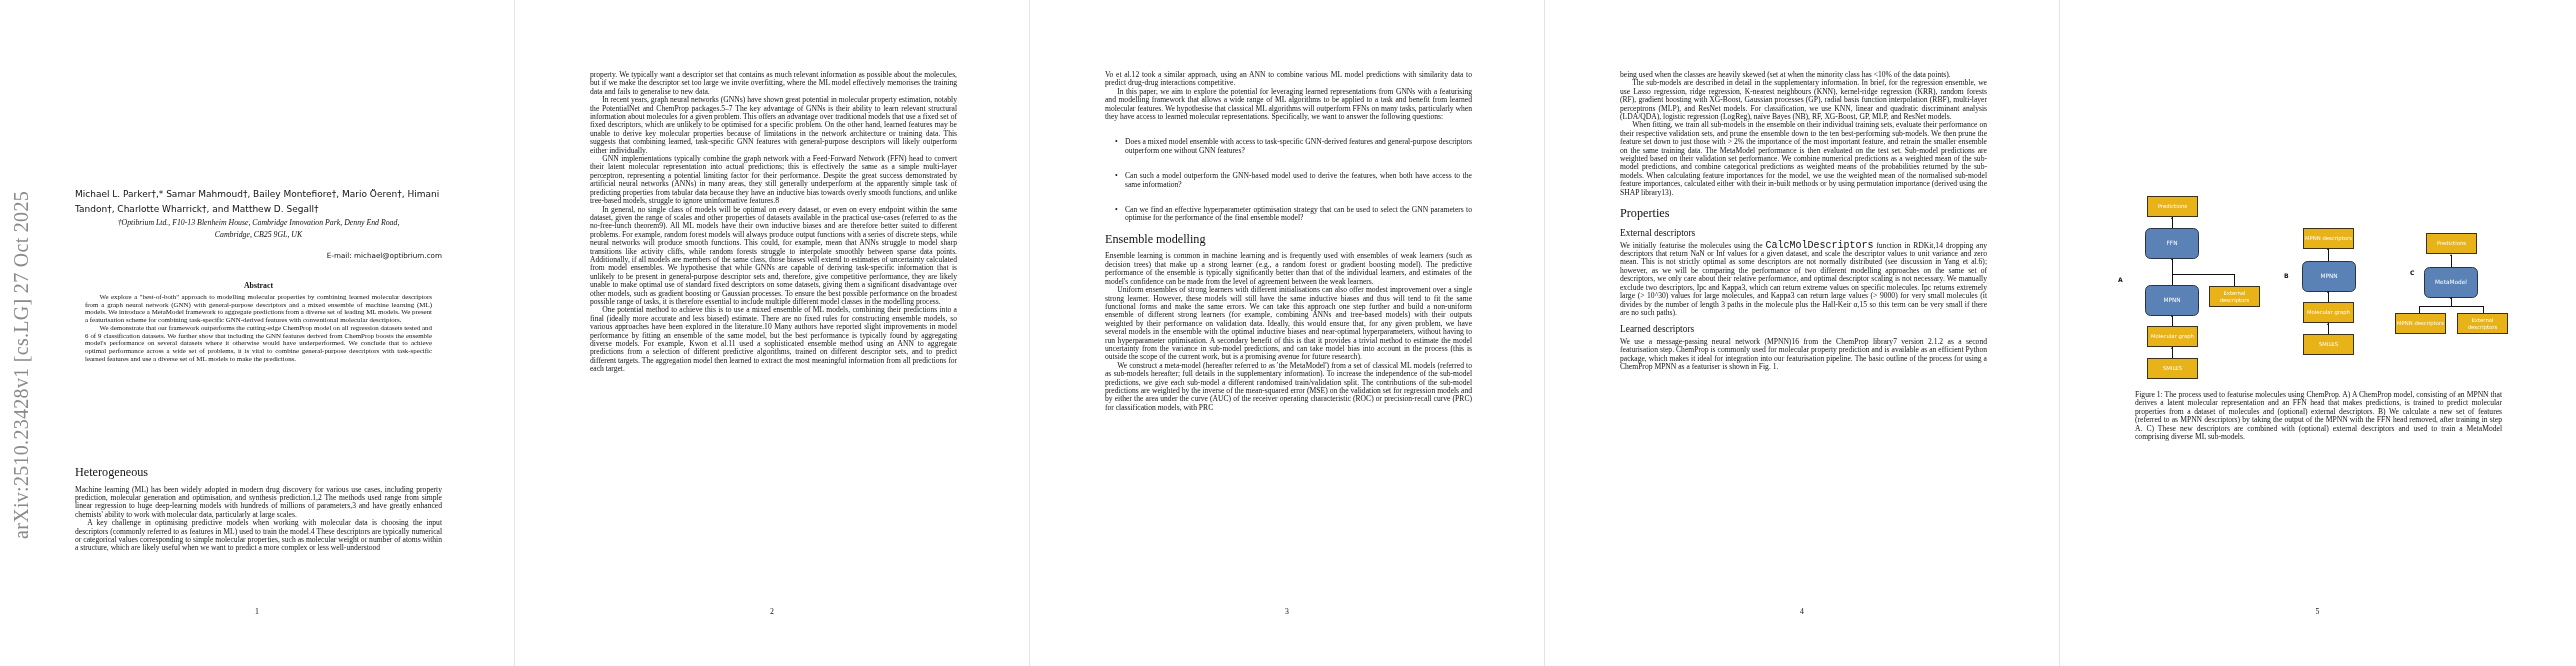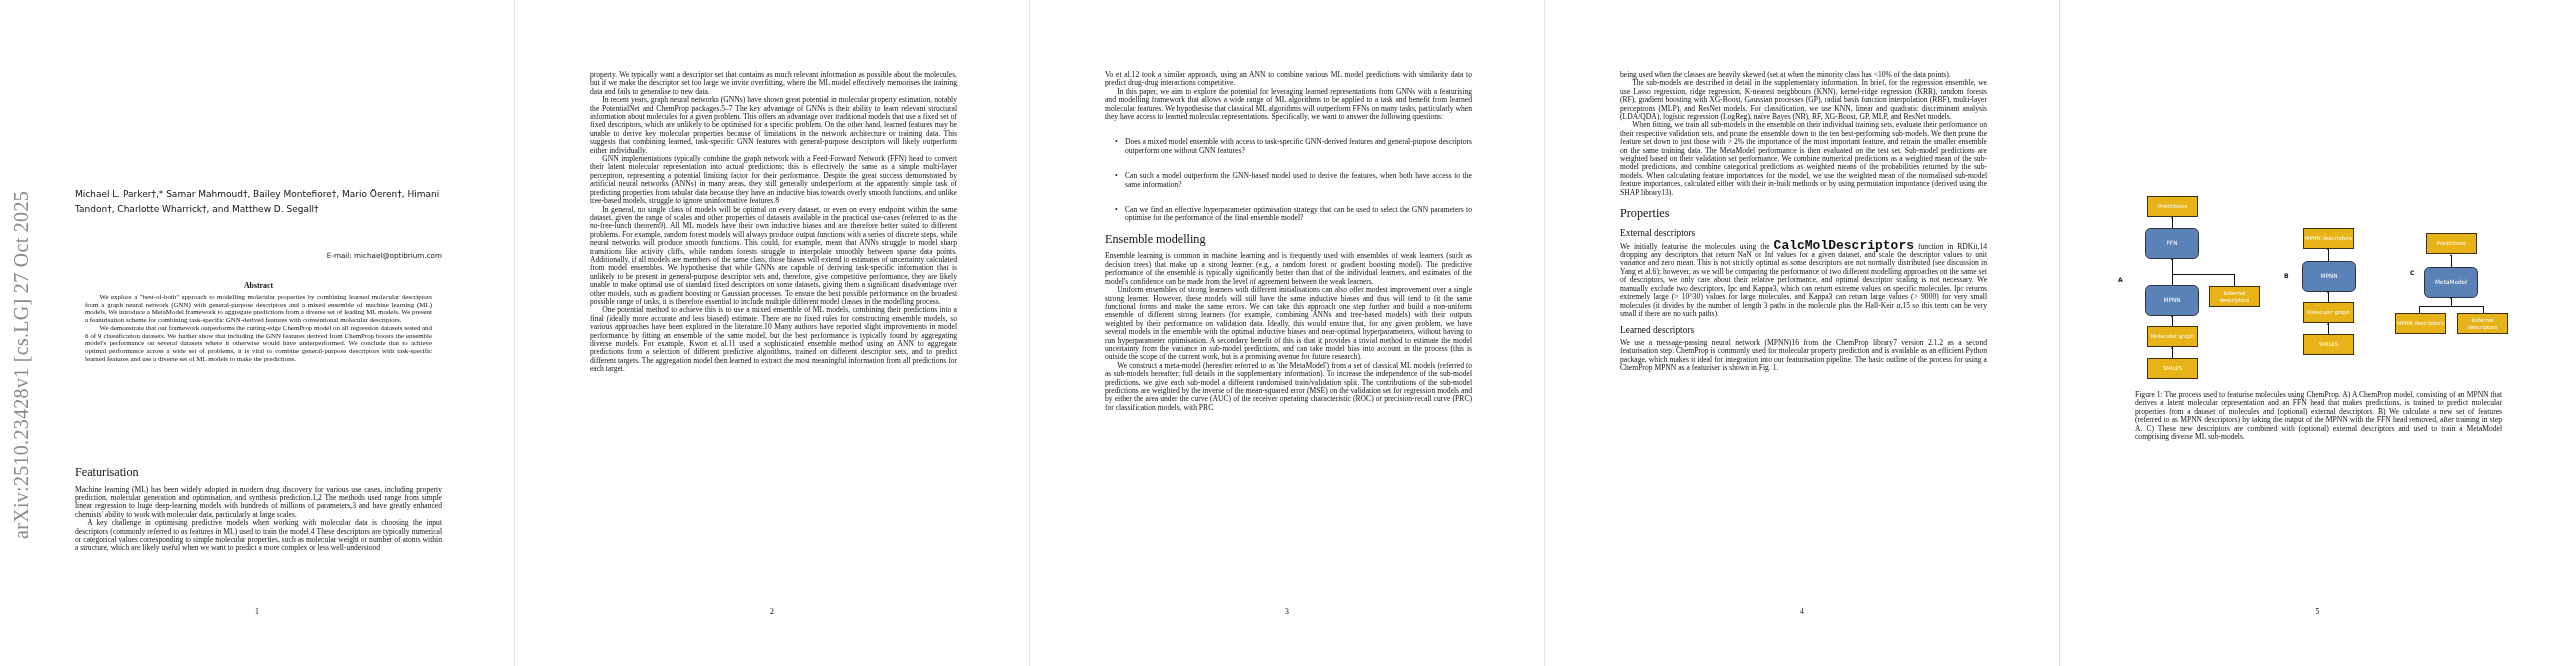--- a/index.html
+++ b/index.html
@@ -21,21 +21,21 @@
   .authors { position: absolute; left: 75px; width: 367px; top: 187px; text-align: left;
              font-family: "DejaVu Sans", sans-serif; font-size: 9px; line-height: 14.5px; }
   .affil { position: absolute; left: 75px; width: 367px; top: 217px; text-align: center; font-style: italic; font-size: 7.8px; line-height: 12.2px; }
   .email { position: absolute; left: 75px; width: 367px; top: 251px; text-align: right; font-family: "DejaVu Sans", sans-serif; font-size: 7.2px; }
   .abs-h { position: absolute; left: 75px; width: 367px; top: 281px; text-align: center; font-weight: bold; font-size: 7.8px; }
   .abs { position: absolute; left: 85px; width: 347px; top: 293px; }
   .abs p { font-size: 6.9px; line-height: 7.7px; text-align: justify; text-indent: 14.5px; }
   ul.q { list-style: none; margin: 7.8px 0 3.3px 0; padding-left: 13.3px; }
   ul.q li { position: relative; font-size: 7.6px; line-height: 8.4px; margin-bottom: 6.1px; padding-left: 6.7px; text-align: justify; margin-top: 17px; }
   ul.q li::before { content: "\2022"; position: absolute; left: -3.3px; top: 0; }
-  code.tt { font-family: "Liberation Mono", "DejaVu Sans Mono", monospace; font-size: 13px; font-weight: bold; }
+  code.tt { font-family: "Liberation Mono", "DejaVu Sans Mono", monospace; font-size: 10px; }
   
   .fig { position: absolute; left: 0; top: 0; width: 515px; height: 667px; }
   .box { position: absolute; display: flex; align-items: center; justify-content: center; text-align: center;
          font-family: "DejaVu Sans", sans-serif; color: #fff; font-size: 5.3px; line-height: 6.1px; }
   .y { background: #e8b219; border: 0.8px solid #3c3018; }
   .b { background: #5b82b6; border: 0.8px solid #2a3446; border-radius: 5.6px; font-size: 5.8px; }
   .ln { position: absolute; background: #111; }
   .arrow { position: absolute; width: 0; height: 0; border-left: 1.7px solid transparent; border-right: 1.7px solid transparent; border-bottom: 2.8px solid #111; }
   .flbl { position: absolute; font-family: "DejaVu Sans", sans-serif; font-weight: bold; font-size: 6.1px; }
   .cap { position: absolute; left: 75px; width: 367px; top: 391px; font-size: 7.6px; line-height: 8.4px; text-align: justify; }
@@ -44,28 +44,32 @@
 <body>
 
 <div class="strip">
 
   <div class="page">
     <div class="arxiv">arXiv:2510.23428v1  [cs.LG]  27 Oct 2025</div>
     <div class="authors">
       <div>Michael L. Parker†,* Samar Mahmoud†, Bailey Montefiore†, Mario Öeren†, Himani</div>
       <div>Tandon†, Charlotte Wharrick†, and Matthew D. Segall†</div>
     </div>
+    <div class="affil">
+      <div>†Optibrium Ltd., F10-13 Blenheim House, Cambridge Innovation Park, Denny End Road,</div>
+      <div>Cambridge, CB25 9GL, UK</div>
+    </div>
     <div class="email">E-mail: michael@optibrium.com</div>
     <div class="abs-h">Abstract</div>
     <div class="abs">
       <p>We explore a "best-of-both" approach to modelling molecular properties by combining learned molecular descriptors from a graph neural network (GNN) with general-purpose descriptors and a mixed ensemble of machine learning (ML) models. We introduce a MetaModel framework to aggregate predictions from a diverse set of leading ML models. We present a featurisation scheme for combining task-specific GNN-derived features with conventional molecular descriptors.</p>
       <p>We demonstrate that our framework outperforms the cutting-edge ChemProp model on all regression datasets tested and 6 of 9 classification datasets. We further show that including the GNN features derived from ChemProp boosts the ensemble model's performance on several datasets where it otherwise would have underperformed. We conclude that to achieve optimal performance across a wide set of problems, it is vital to combine general-purpose descriptors with task-specific learned features and use a diverse set of ML models to make the predictions.</p>
     </div>
     <div class="col" style="top:456px;">
-      <h2 class="sec">Featurisation</h2>
+      <h2 class="sec">Heterogeneous</h2>
       <p class="body">Machine learning (ML) has been widely adopted in modern drug discovery for various use cases, including property prediction, molecular generation and optimisation, and synthesis prediction.1,2 The methods used range from simple linear regression to huge deep-learning models with hundreds of millions of parameters,3 and have greatly enhanced chemists' ability to work with molecular data, particularly at large scales.</p>
       <p class="body ind">A key challenge in optimising predictive models when working with molecular data is choosing the input descriptors (commonly referred to as features in ML) used to train the model.4 These descriptors are typically numerical or categorical values corresponding to simple molecular properties, such as molecular weight or number of atoms within a structure, which are likely useful when we want to predict a more complex or less well-understood</p>
     </div>
     <div class="pnum">1</div>
   </div>
 
   <div class="page">
     <div class="col" style="top:71px;">
       <p class="body">property. We typically want a descriptor set that contains as much relevant information as possible about the molecules, but if we make the descriptor set too large we invite overfitting, where the ML model effectively memorises the training data and fails to generalise to new data.</p>
       <p class="body ind">In recent years, graph neural networks (GNNs) have shown great potential in molecular property estimation, notably the PotentialNet and ChemProp packages.5–7 The key advantage of GNNs is their ability to learn relevant structural information about molecules for a given problem. This offers an advantage over traditional models that use a fixed set of fixed descriptors, which are unlikely to be optimised for a specific problem. On the other hand, learned features may be unable to derive key molecular properties because of limitations in the network architecture or training data. This suggests that combining learned, task-specific GNN features with general-purpose descriptors will likely outperform either individually.</p>

